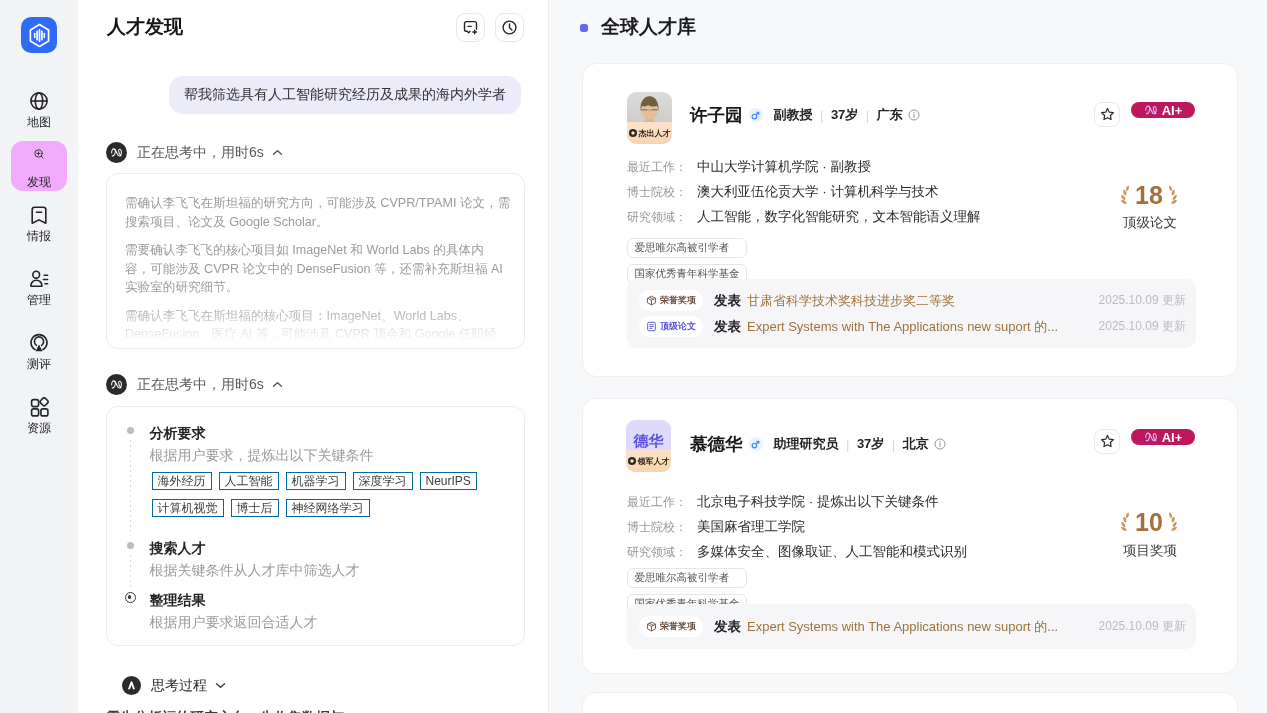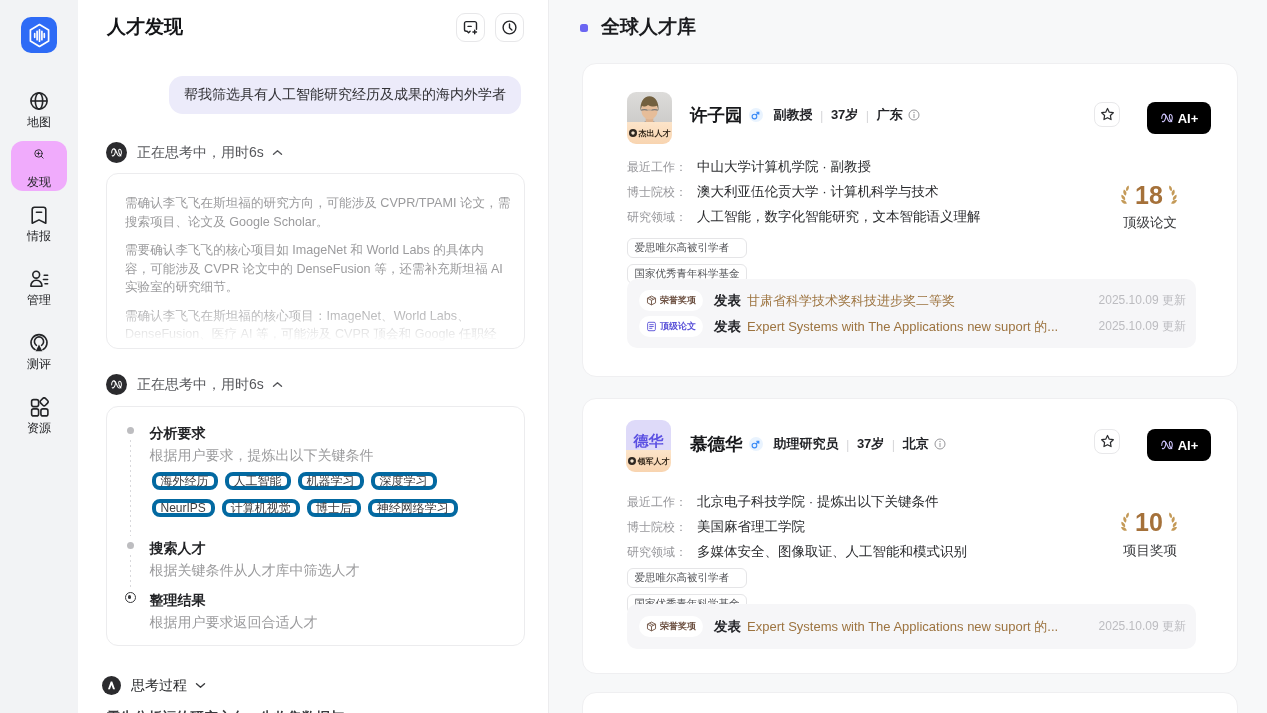--- a/index.html
+++ b/index.html
@@ -36,23 +36,23 @@
 
 .tcard2 { top:406px; height:240px; }
 .step { position:absolute; left:18px; }
 .step .ttl { font-size:14px; color:#232427; font-weight:bold; line-height:15px; }
 .step .sub { font-size:14px; color:#9b9b9d; line-height:15px; margin-top:7px; }
 .sdot { position:absolute; width:7px; height:7px; border-radius:50%; background:#bdbdc0; left:19.5px; }
 .sring { position:absolute; width:11px; height:11px; border-radius:50%; border:1.5px solid #38393c; left:17.5px; }
 .sring::after { content:""; position:absolute; left:2.2px; top:2.2px; width:3.6px; height:3.6px; border-radius:50%; background:#38393c; }
 .dotline { position:absolute; left:22.5px; width:1px; background-image:linear-gradient(#d9d9dc 50%, transparent 50%); background-size:1px 5px; }
 .chips { position:absolute; left:44.5px; display:flex; gap:9px 7px; flex-wrap:wrap; width:350px; }
-.chip { height:18px; border:4px solid #0369a1; border-radius:8px; padding:0 5px; font-size:12px; color:#3c3d40; display:flex; align-items:center; background:#fff; white-space:nowrap; }
-
-.procrow { position:absolute; left:24px; top:676px; display:flex; align-items:center; }
+.chip { height:18px; border:1px solid #0369a1; border-radius:0; padding:0 5px; font-size:12px; color:#3c3d40; display:flex; align-items:center; background:#fff; white-space:nowrap; }
+
+.procrow { position:absolute; left:44px; top:676px; display:flex; align-items:center; }
 .procrow .ptxt { margin-left:10px; font-size:14px; color:#2b2c2f; }
 .cuttext { position:absolute; left:28px; top:709px; font-size:14px; font-weight:bold; color:#3a3b3e; white-space:nowrap; }
 
 
 .right { position:absolute; left:549px; top:0; width:718px; height:713px; background:#f7f8f9; }
 .rsq { position:absolute; left:31px; top:24px; width:8px; height:8px; border-radius:2.5px; background:#6b66f2; }
 .rtitle { position:absolute; left:52px; top:14px; font-size:19px; font-weight:bold; color:#1b1c1f; }
 .pcard { position:absolute; left:33px; width:656px; background:#fff; border:1px solid #efeff1; border-radius:14px; }
 .pc1 { top:63px; height:314px; }
 .pc2 { top:398px; height:276px; }
@@ -63,21 +63,21 @@
 .avband { position:absolute; left:0; bottom:0; width:45px; height:22px; background:linear-gradient(180deg,#fce4c9,#f8d4b0); display:flex; align-items:center; justify-content:center; gap:2px; }
 .avband .bt { font-size:8px; font-weight:bold; color:#33271a; letter-spacing:0; }
 .bicon { width:8px; height:8px; border-radius:50%; background:#2e2721; display:flex; align-items:center; justify-content:center; flex:none; }
 .namerow { position:absolute; display:flex; align-items:center; }
 .pname { font-size:17.5px; font-weight:bold; color:#17181b; }
 .gender { width:14px; height:14px; border-radius:50%; background:#e9f3fe; margin-left:6px; display:flex; align-items:center; justify-content:center; }
 .meta { display:flex; align-items:center; font-size:13px; color:#232428; font-weight:bold; margin-left:11px; }
 .msep { color:#d8d8da; font-weight:normal; margin:0 7.5px; font-size:13px; }
 .iinfo { margin-left:5px; }
 .starbtn { position:absolute; width:26px; height:25px; border:1px solid #e8e8ea; border-radius:8px; background:#fff; display:flex; align-items:center; justify-content:center; }
-.aibtn { position:absolute; width:64px; height:32px; border-radius:8px; background:#000000; display:flex; align-items:center; justify-content:center; color:#fff; font-size:13px; font-weight:bold; gap:4px;margin-left:16px; }
+.aibtn { position:absolute; width:64px; height:16px; border-radius:8px; background:#be185d; display:flex; align-items:center; justify-content:center; color:#fff; font-size:13px; font-weight:bold; gap:4px; }
 .irow { position:absolute; left:44px; height:18px; display:flex; align-items:center; }
 .irow .lb { font-size:12px; color:#98989c; width:70px; }
 .irow .vl { font-size:13.5px; color:#2a2b2e; }
 .lau { position:absolute; display:flex; align-items:center; gap:5px; }
 .lau .num { font-size:25px; font-weight:bold; color:#a5713a; line-height:22px; }
 .laucap { position:absolute; font-size:13.5px; color:#3a3b3e; width:120px; text-align:center; }
 .tagrow { position:absolute; left:44px; display:flex; gap:6px;flex-direction:column; }
 .tag { height:20px; border:1px solid #e5e5e7; border-radius:6px; background:#fff; padding:0 6.5px; display:flex; align-items:center; font-size:10.5px; color:#515256; }
 .awbox { position:absolute; left:44px; width:569px; background:#f6f6f8; border-radius:10px; }
 .awrow { position:absolute; left:12px; right:10px; height:21px; display:flex; align-items:center; }

